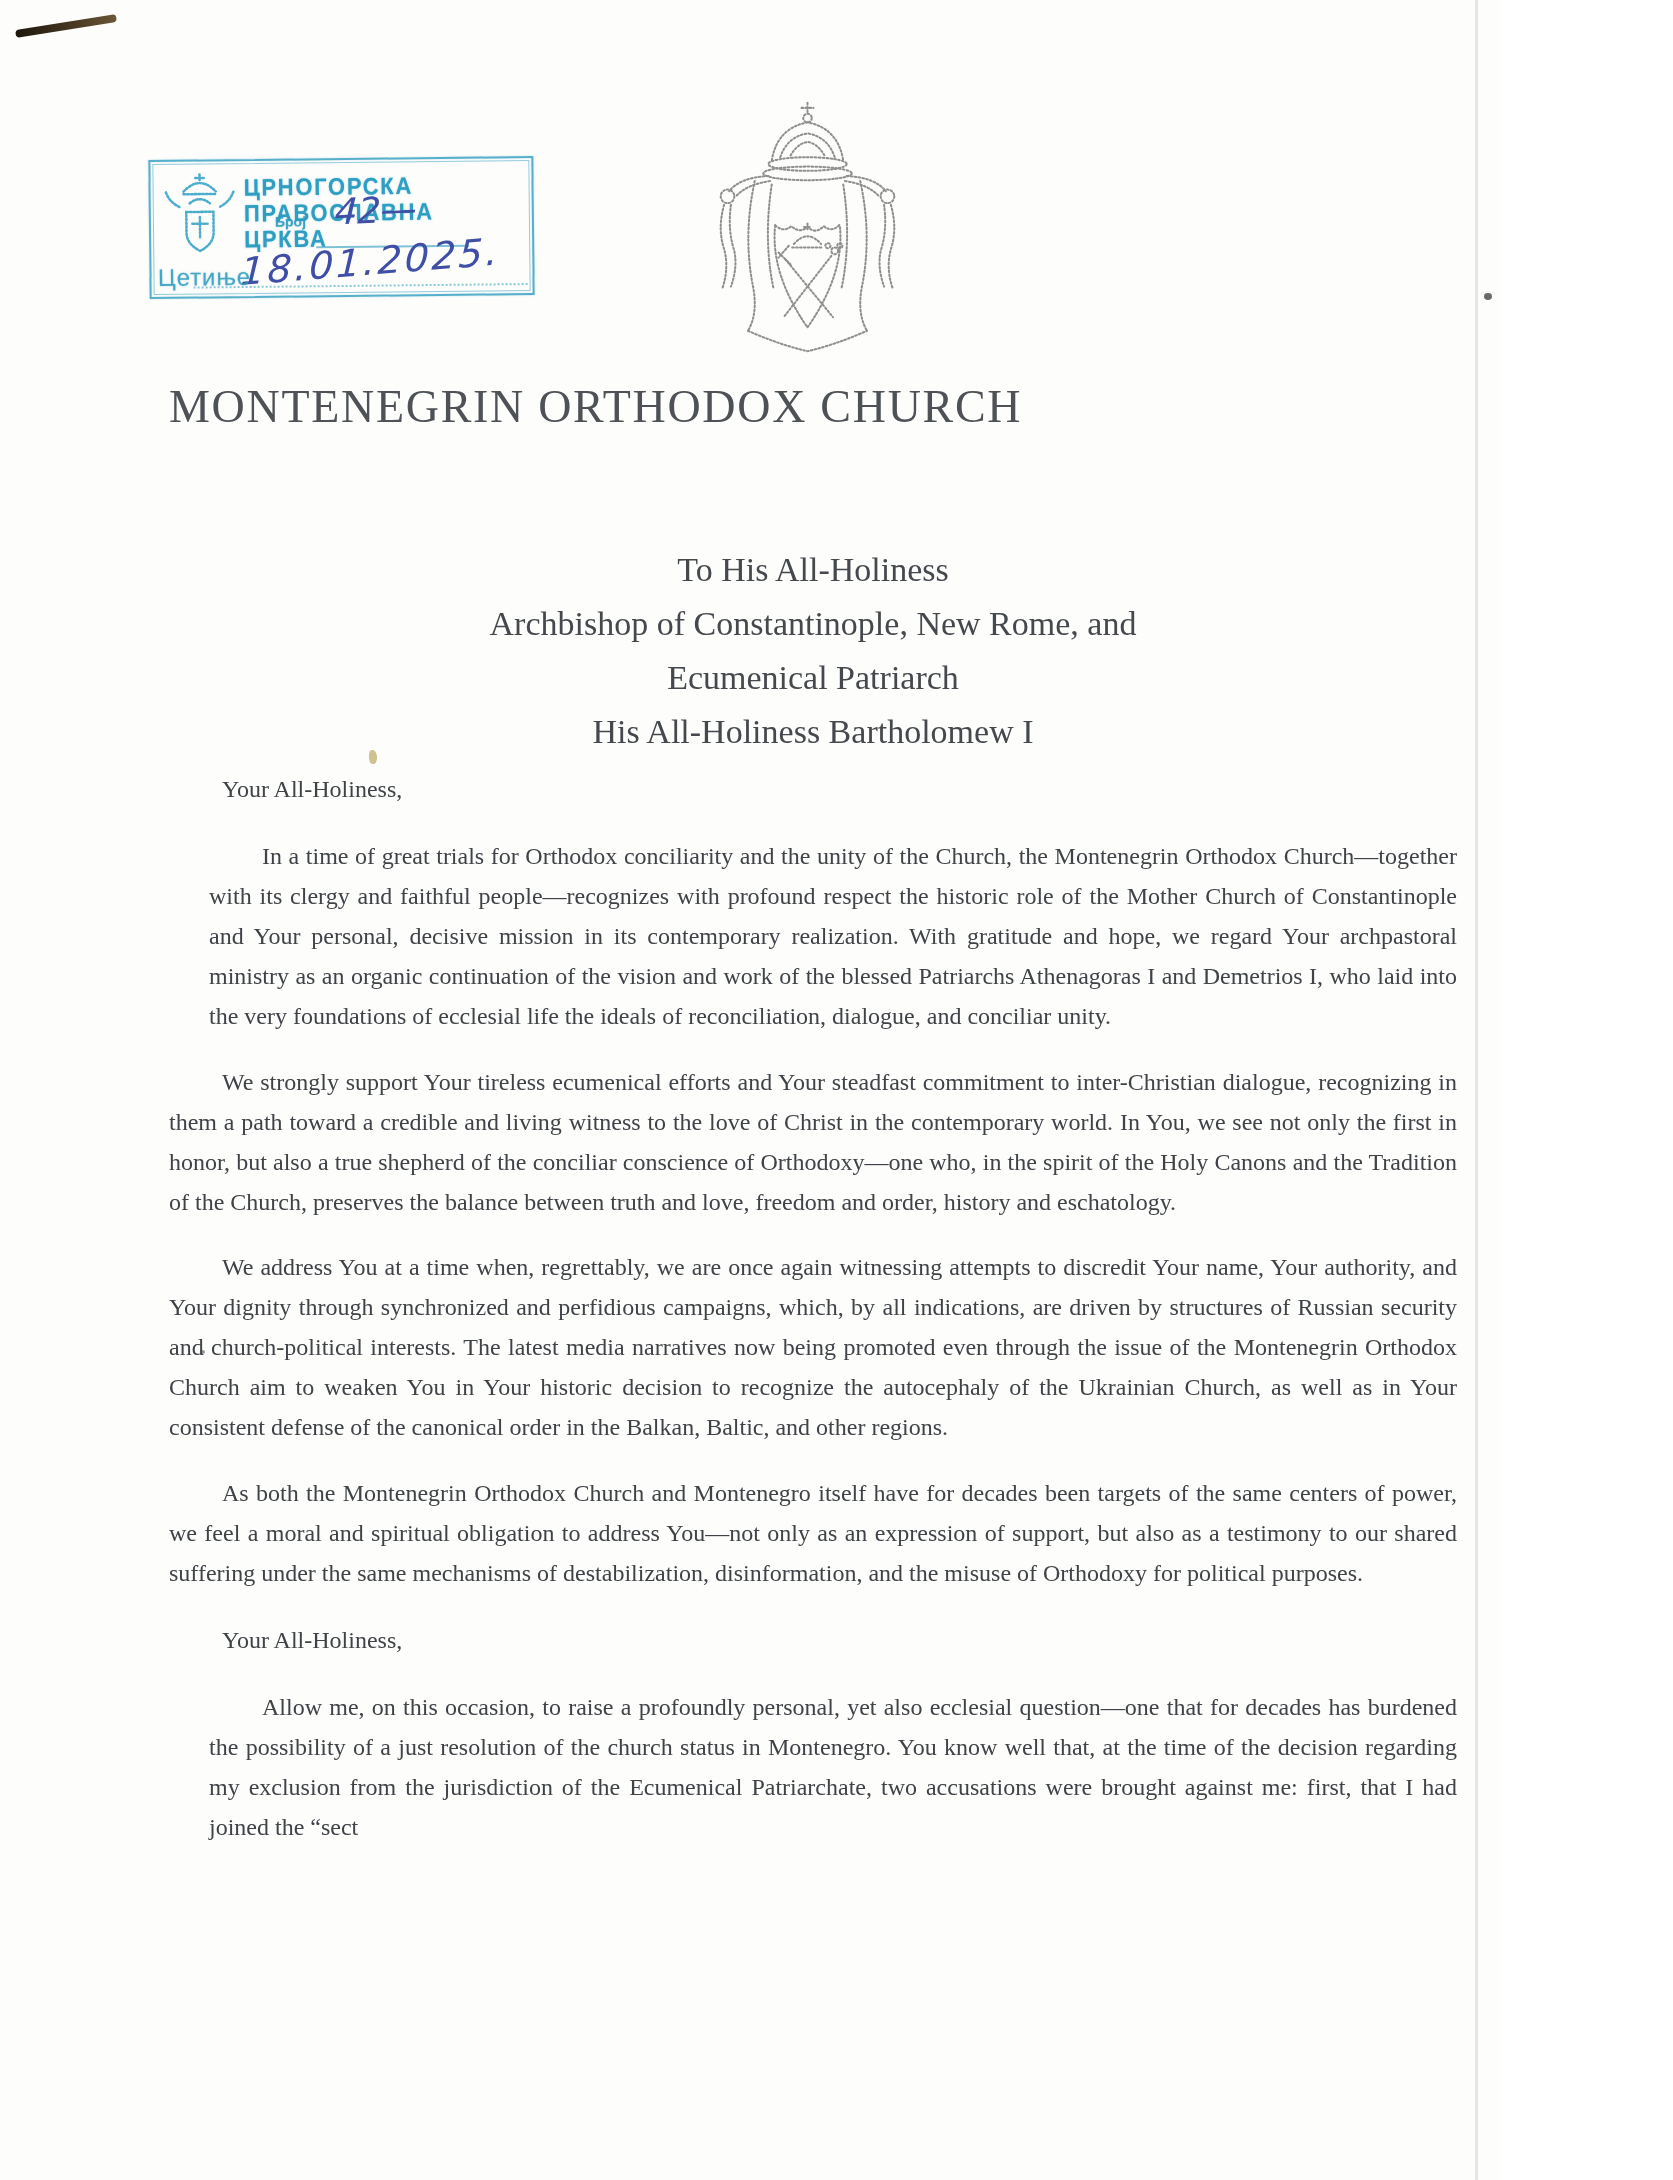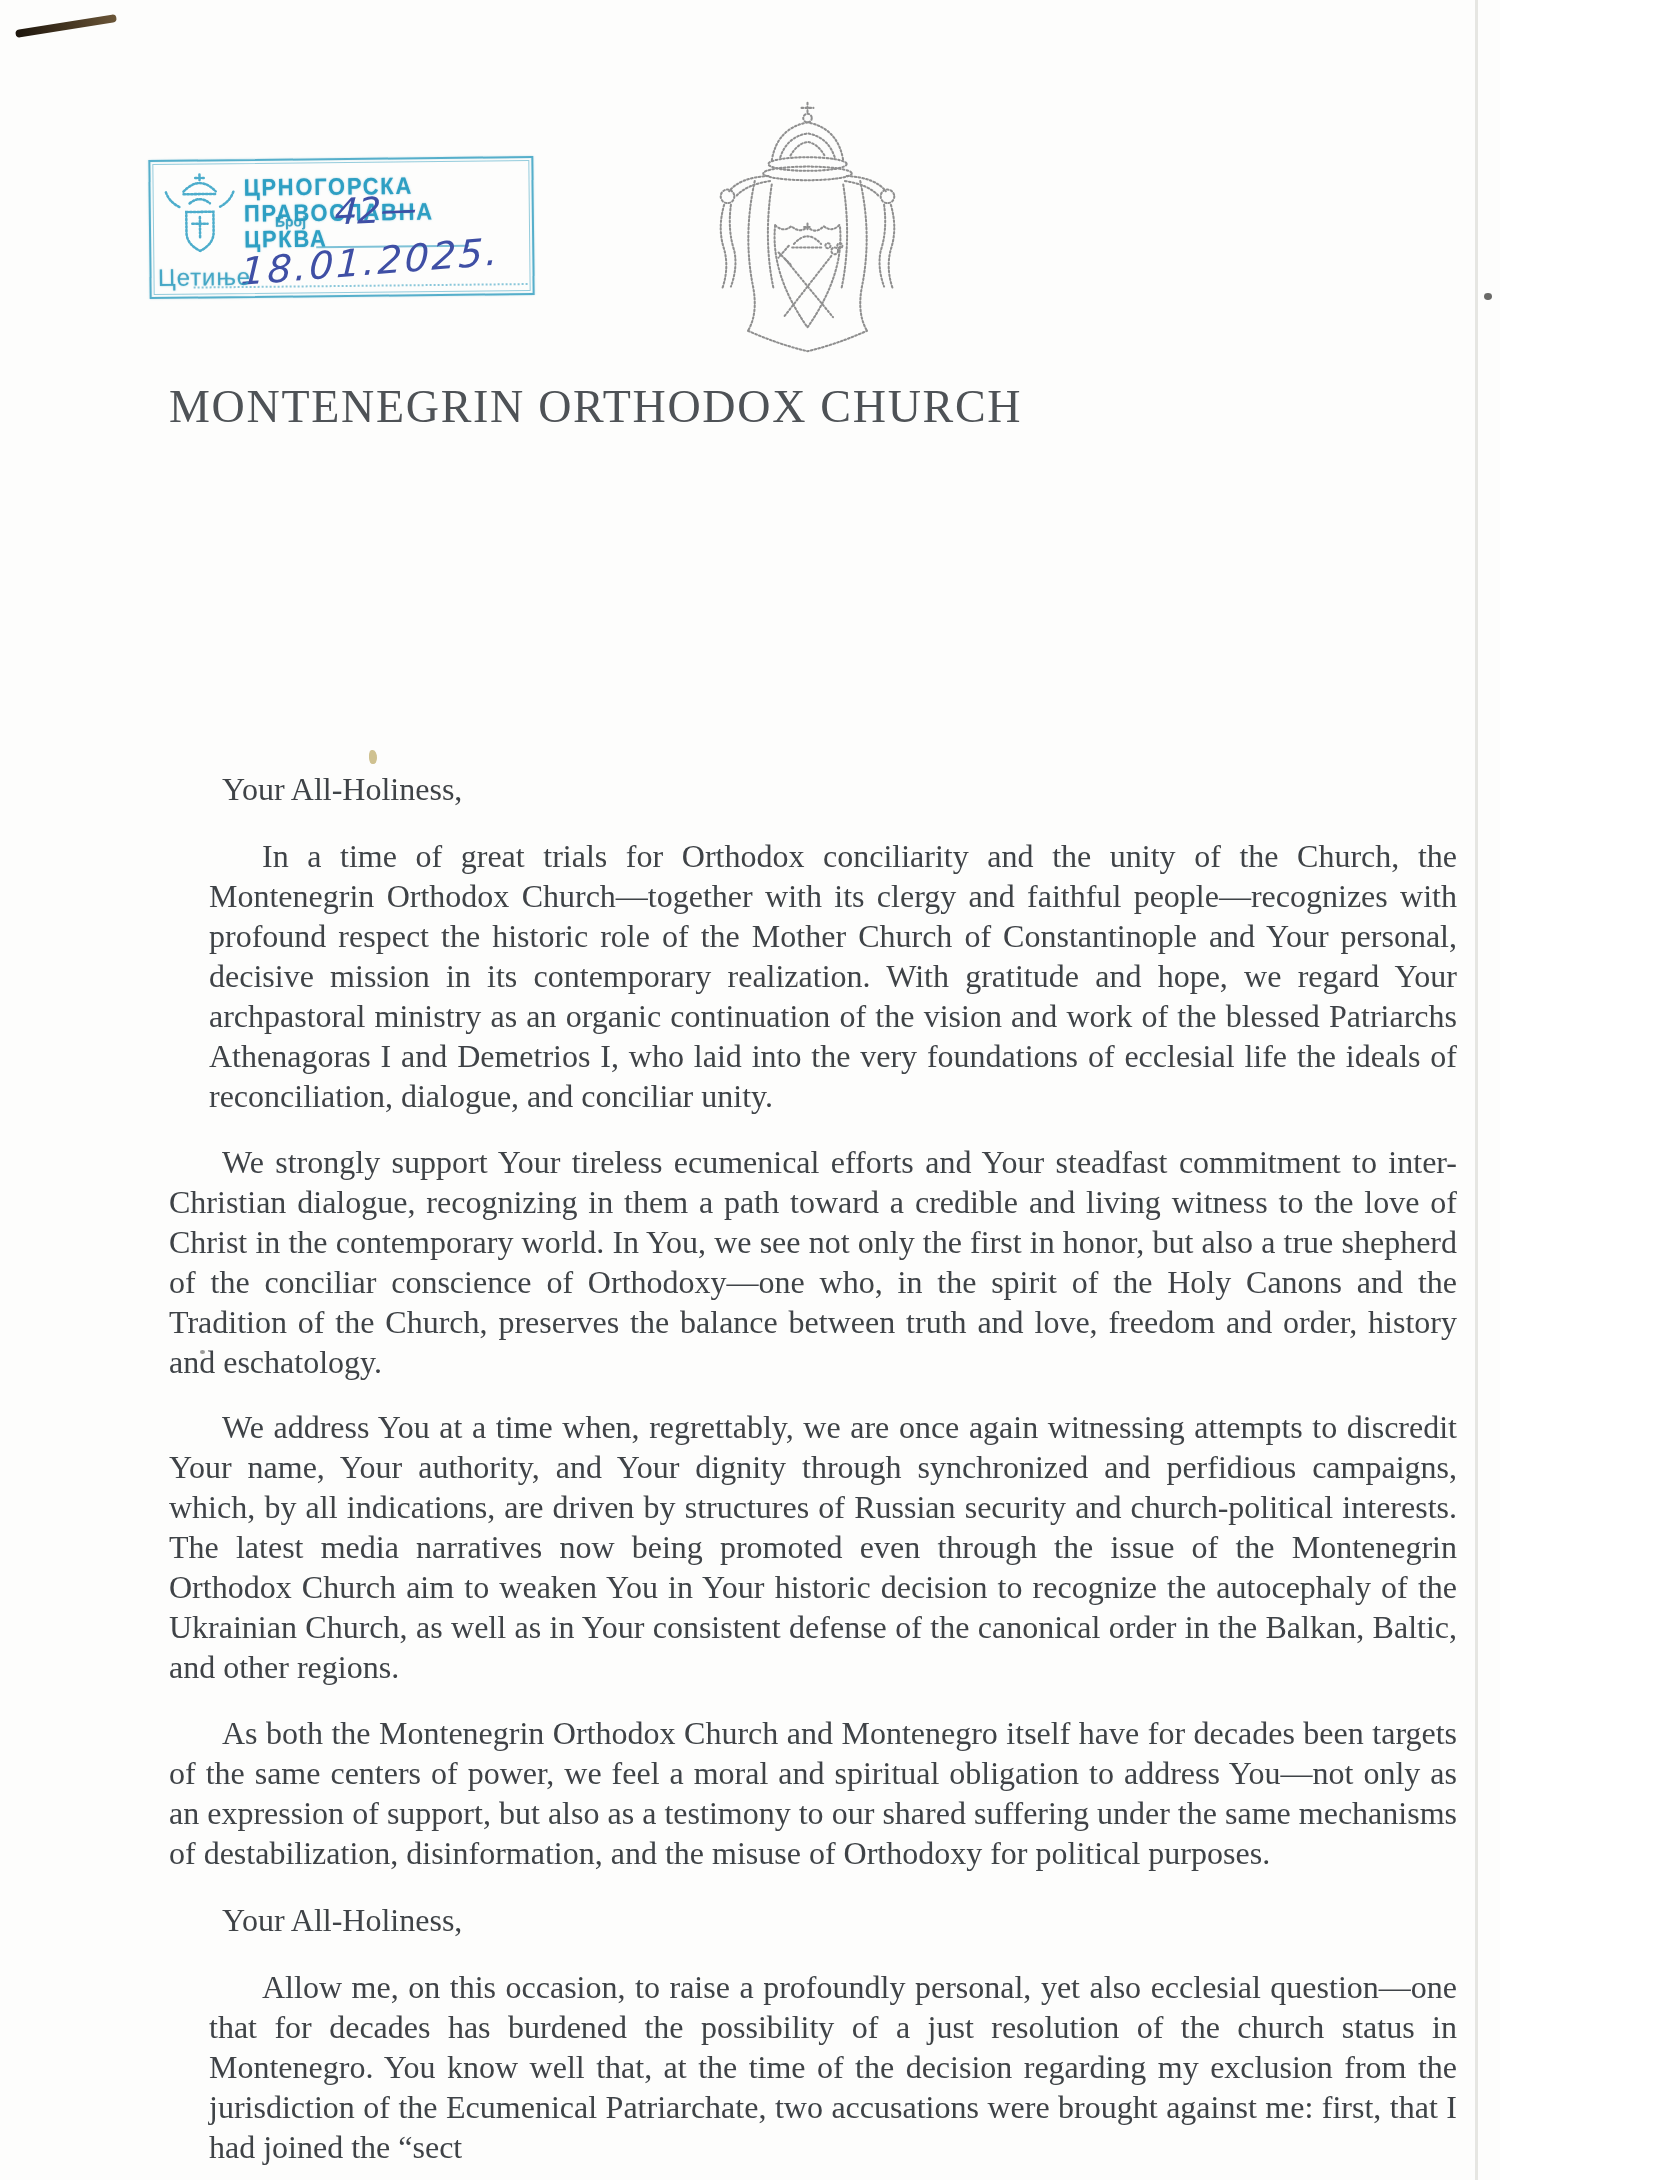--- a/index.html
+++ b/index.html
@@ -94,21 +94,21 @@
     position:absolute;left:169px;top:543px;width:1288px;
     text-align:center;
     font-size:34px;line-height:54px;
     color:#45494d;
   }
   .address div{white-space:nowrap;}
 
   
   .body-text{
     position:absolute;left:169px;top:769px;width:1288px;
-    font-size:32px;line-height:40px;
+    font-size:24px;line-height:40px;
     color:#3f4347;
     text-align:justify;
   }
   .salutation{padding-left:53px;margin:0 0 0 0;}
   .body-text p{margin:25.6px 0 0 0;text-indent:53px;}
   .body-text .salutation + p{margin-top:27px;margin-left:40px;}
 </style>
 </head>
 <body>
 
@@ -181,20 +181,26 @@
       <path d="M90 180 l14 14 M102 172 l-12 14"></path>
       <path d="M152 184 L96 256"></path>
       <circle cx="156" cy="178" r="4"></circle>
       <circle cx="148" cy="172" r="3"></circle>
       <circle cx="162" cy="172" r="3"></circle>
     </g>
   </svg>
 
   <div class="title">MONTENEGRIN ORTHODOX CHURCH</div>
 
+  <div class="address">
+    <div>To His All-Holiness</div>
+    <div>Archbishop of Constantinople, New Rome, and</div>
+    <div>Ecumenical Patriarch</div>
+    <div>His All-Holiness Bartholomew I</div>
+  </div>
 
   <div class="body-text">
     <div class="salutation">Your All-Holiness,</div>
     <p>In a time of great trials for Orthodox conciliarity and the unity of the Church, the Montenegrin Orthodox Church—together with its clergy and faithful people—recognizes with profound respect the historic role of the Mother Church of Constantinople and Your personal, decisive mission in its contemporary realization. With gratitude and hope, we regard Your archpastoral ministry as an organic continuation of the vision and work of the blessed Patriarchs Athenagoras I and Demetrios I, who laid into the very foundations of ecclesial life the ideals of reconciliation, dialogue, and conciliar unity.</p>
     <p>We strongly support Your tireless ecumenical efforts and Your steadfast commitment to inter-Christian dialogue, recognizing in them a path toward a credible and living witness to the love of Christ in the contemporary world. In You, we see not only the first in honor, but also a true shepherd of the conciliar conscience of Orthodoxy—one who, in the spirit of the Holy Canons and the Tradition of the Church, preserves the balance between truth and love, freedom and order, history and eschatology.</p>
     <p>We address You at a time when, regrettably, we are once again witnessing attempts to discredit Your name, Your authority, and Your dignity through synchronized and perfidious campaigns, which, by all indications, are driven by structures of Russian security and church-political interests. The latest media narratives now being promoted even through the issue of the Montenegrin Orthodox Church aim to weaken You in Your historic decision to recognize the autocephaly of the Ukrainian Church, as well as in Your consistent defense of the canonical order in the Balkan, Baltic, and other regions.</p>
     <p>As both the Montenegrin Orthodox Church and Montenegro itself have for decades been targets of the same centers of power, we feel a moral and spiritual obligation to address You—not only as an expression of support, but also as a testimony to our shared suffering under the same mechanisms of destabilization, disinformation, and the misuse of Orthodoxy for political purposes.</p>
     <div class="salutation" style="margin-top:27px;">Your All-Holiness,</div>
     <p>Allow me, on this occasion, to raise a profoundly personal, yet also ecclesial question—one that for decades has burdened the possibility of a just resolution of the church status in Montenegro. You know well that, at the time of the decision regarding my exclusion from the jurisdiction of the Ecumenical Patriarchate, two accusations were brought against me: first, that I had joined the “sect</p>
   </div>

